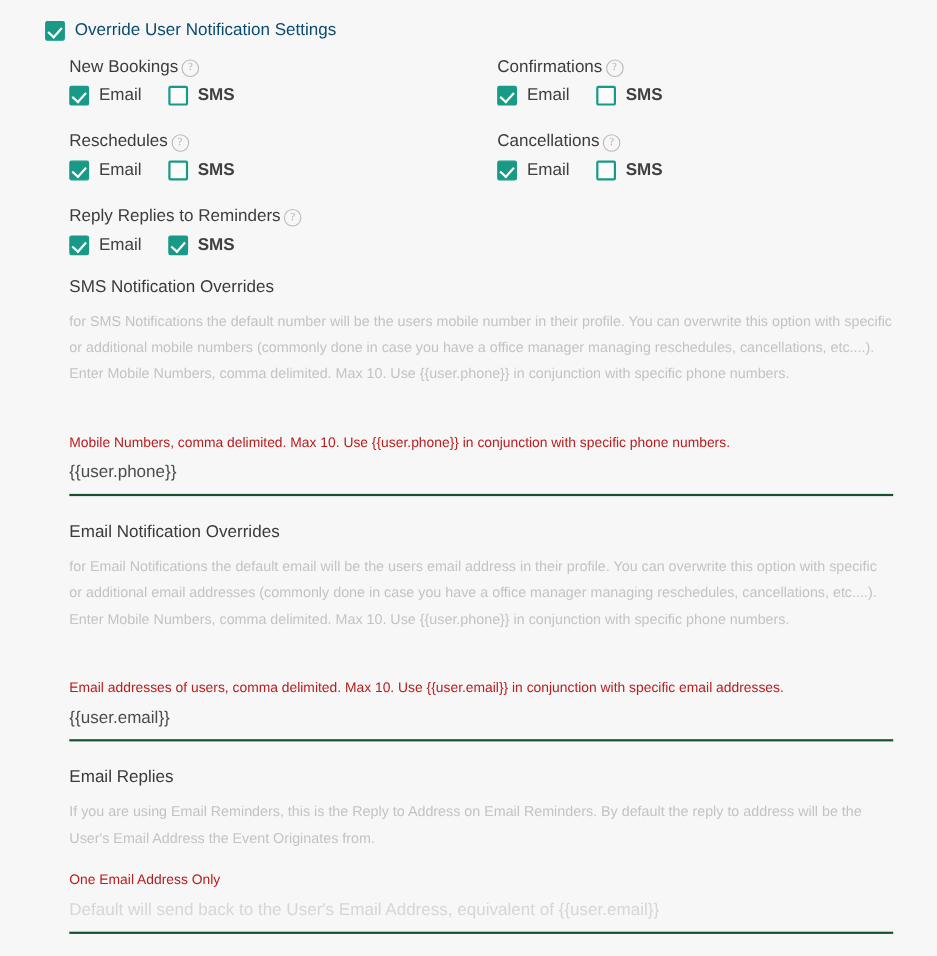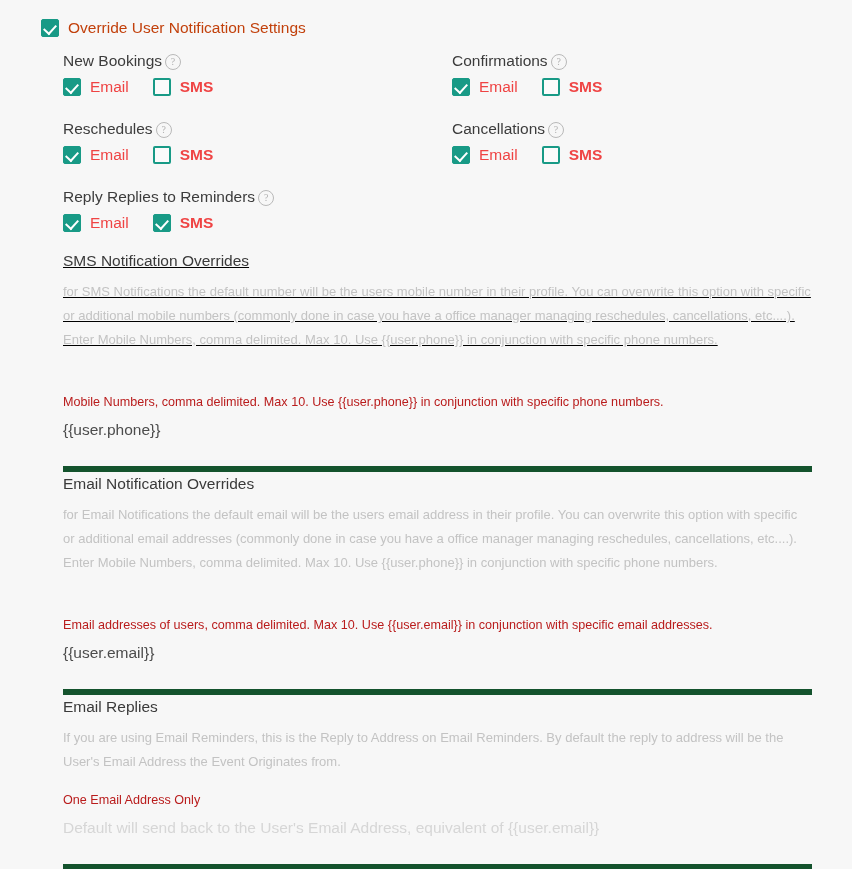--- a/index.html
+++ b/index.html
@@ -57,21 +57,21 @@
   .master-row {
     position: absolute;
     left: 41px;
     top: 19px;
     display: flex;
     align-items: center;
     gap: 9px;
   }
   .master-label {
     font-size: 15.5px;
-    color: #c2410c;
+    color: #0c4a6e;
     line-height: 18px;
     white-space: nowrap;
   }
 
   
   .group {
     position: absolute;
   }
   .group-title {
     font-size: 15.5px;
@@ -105,21 +105,21 @@
   }
   .opt {
     display: flex;
     align-items: center;
     gap: 9px;
     cursor: pointer;
   }
   .opt + .opt { margin-left: 24px; font-weight: bold; }
   .opt-label {
     font-size: 15.5px;
-    color: #ef4444;
+    color: #404040;
     line-height: 18px;
   }
 
   
   .section { position: absolute; left: 63px; }
   .section-title {
     font-size: 15.5px;
     color: #3a3a3a;
     line-height: 20px;
     margin: 0 0 9px 0;
@@ -133,22 +133,22 @@
     width: 748px;
   }
   .field-hint {
     font-size: 12.6px;
     color: #b91c1c;
     line-height: 16px;
     margin: 0 0 10px 0;
   }
   .field-line {
     width: 749px;
-    border-bottom: 6px solid #14532d;
-    padding-bottom: 26px;
+    border-bottom: 2px solid #14532d;
+    padding-bottom: 9px;
   }
   .field-input {
     border: none;
     outline: none;
     background: transparent;
     font-family: "Liberation Sans", sans-serif;
     font-size: 15.5px;
     color: #4c4c4c;
     width: 100%;
     padding: 0;
@@ -246,21 +246,21 @@
         <span class="cb on"></span>
         <span class="opt-label">Email</span>
       </div>
       <div class="opt">
         <span class="cb on"></span>
         <span class="opt-label">SMS</span>
       </div>
     </div>
   </div>
 
-  <div class="section" style="top:251px;text-decoration:underline;">
+  <div class="section" style="top:251px;">
     <h3 class="section-title">SMS Notification Overrides</h3>
     <p class="section-desc">for SMS Notifications the default number will be the users mobile number in their profile. You can overwrite this option with specific or additional mobile numbers (commonly done in case you have a office manager managing reschedules, cancellations, etc....). Enter Mobile Numbers, comma delimited. Max 10. Use {{user.phone}} in conjunction with specific phone numbers.</p>
   </div>
 
   <div class="section" style="top:394px;">
     <p class="field-hint">Mobile Numbers, comma delimited. Max 10. Use {{user.phone}} in conjunction with specific phone numbers.</p>
     <div class="field-line">
       <input class="field-input" type="text" value="{{user.phone}}" style="">
     </div>
   </div>

